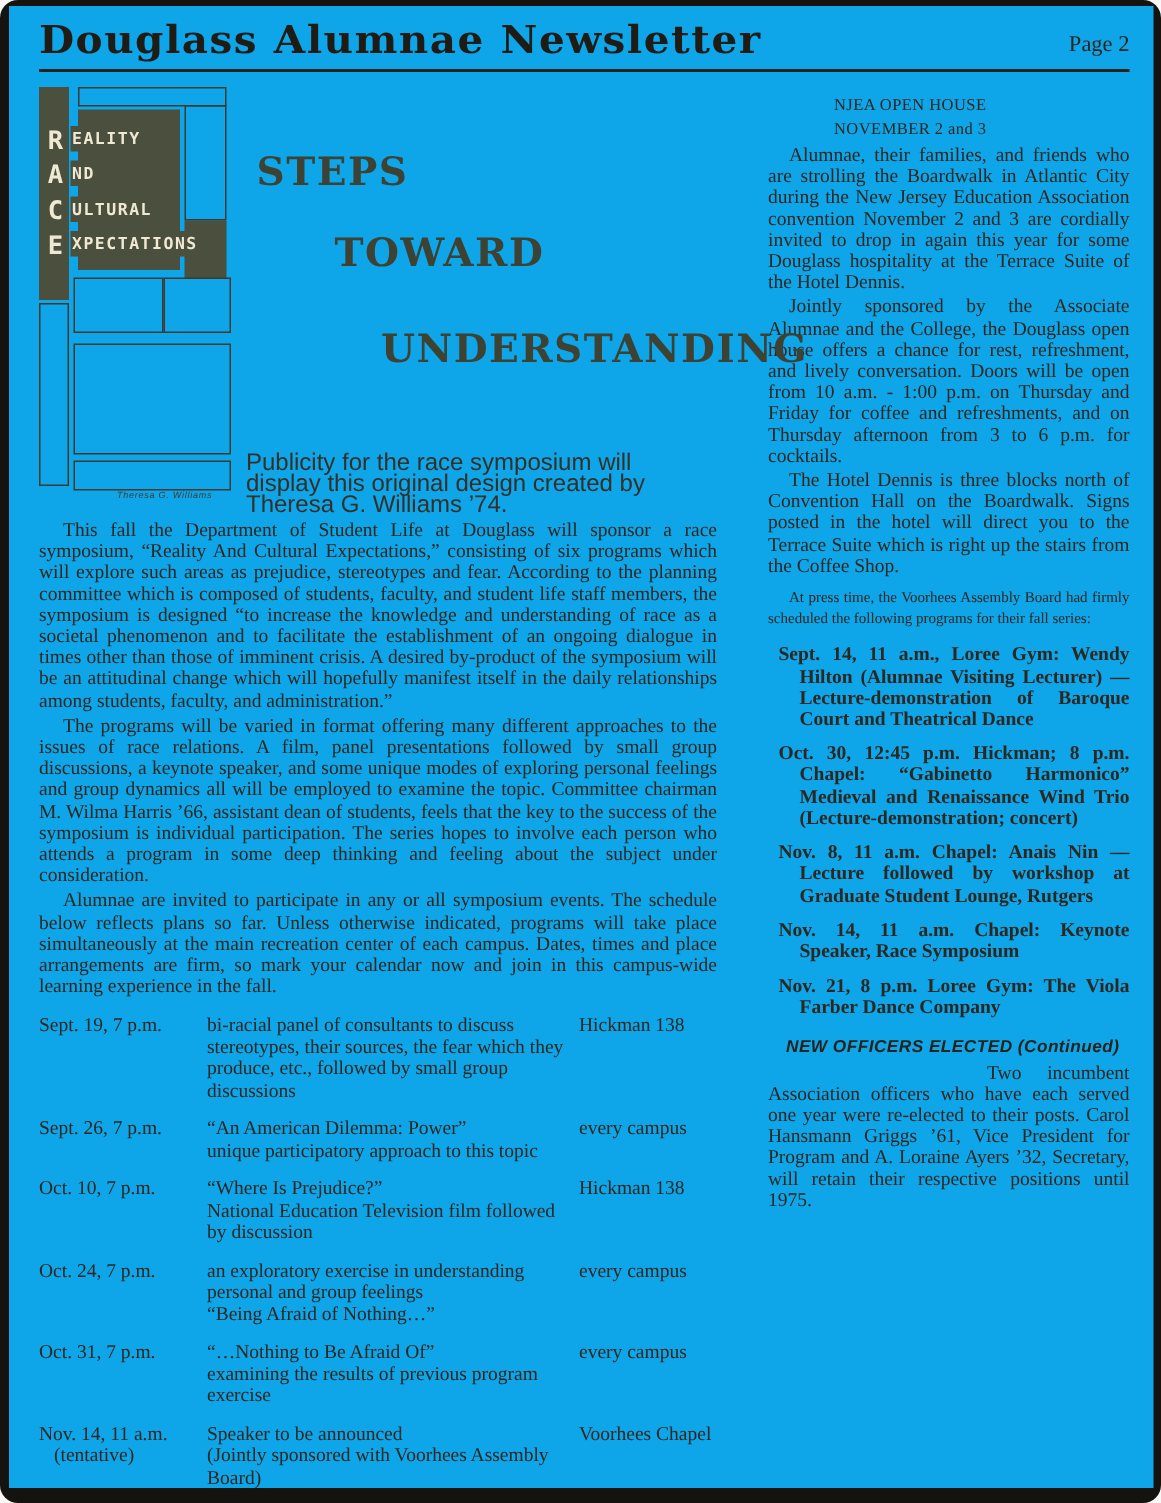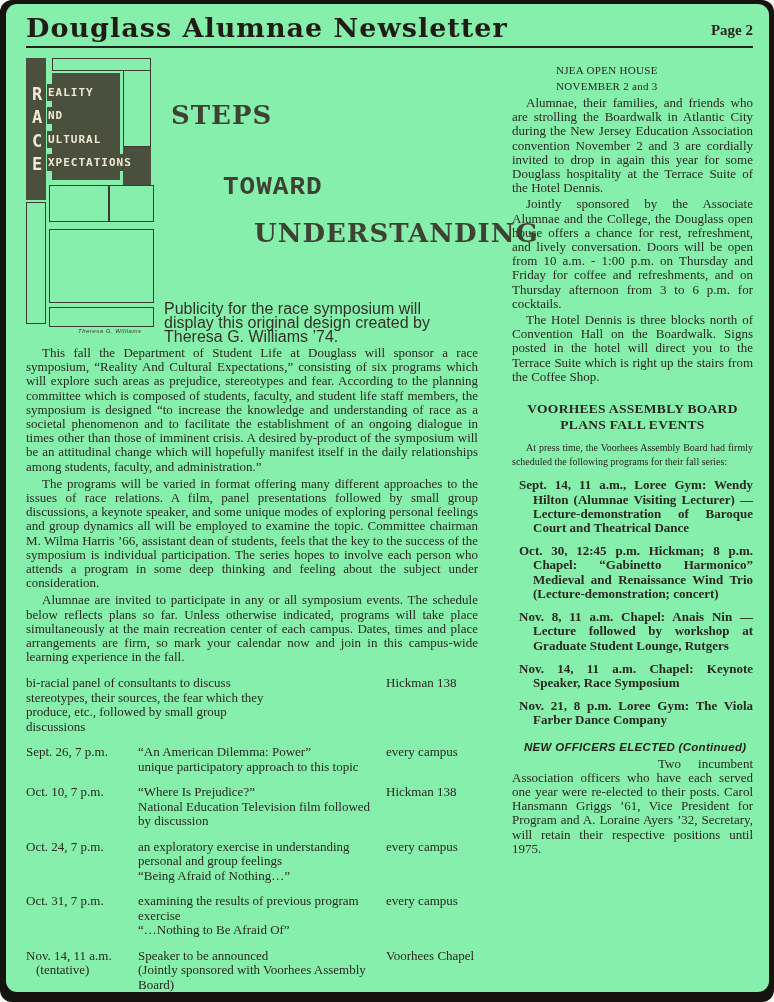--- a/index.html
+++ b/index.html
@@ -2,29 +2,29 @@
 <html><head>
 <meta charset="utf-8">
 <style>
   * { margin:0; padding:0; box-sizing:border-box; }
   body { background:#f7f7f5; font-family:"Liberation Serif", serif; }
   .scan-frame {
     width:774px; height:1002px; background:#15130f;
     border-radius:12px; padding:4px 5px 10px 6px; overflow:hidden;
   }
   .paper {
-    width:100%; height:100%; background:#86efac; color:#2b2721;
-    padding:10px 16px 0 20px; overflow:hidden; position:relative;border-radius:11px;
+    width:100%; height:100%; background:#0ea5e9; color:#2b2721;
+    padding:10px 16px 0 20px; overflow:hidden; position:relative;
   }
   
   .masthead-row { display:flex; justify-content:space-between; align-items:flex-end;
     border-bottom:2px solid #26231c; padding-bottom:5px; }
   .masthead { font-family:"DejaVu Serif", serif; font-weight:bold; font-size:27px;
     letter-spacing:1px; color:#1f1c15; line-height:1; transform:scaleY(.95); }
-  .page-num { font-size:15px; color:#2b2721; padding-bottom:2px;font-weight:bold; }
+  .page-num { font-size:15px; color:#2b2721; padding-bottom:2px; }
   
   .cols { display:flex; gap:34px; margin-top:8px; }
   .col-left { width:452px; flex:none; }
   .col-right { flex:1; min-width:0; }
   
   .feature { position:relative; height:288px; margin-bottom:2px; }
   .art { position:absolute; left:0; top:2px; width:150px; height:276px; }
   .art .dk { background:#4b4f3d; }
   .art .ln { border:1px solid #3d3b30; background:transparent; }
   .abs { position:absolute; }
@@ -44,21 +44,21 @@
     background:repeating-linear-gradient(90deg, transparent 0 9px, #3d3b30 9px 10px); }
   .ladder-right { left:83px; top:127px; width:45px; height:37px; }
   .tall-narrow { left:0; top:144px; width:20px; height:122px; }
   .big-rect { left:23px; top:171px; width:105px; height:74px; }
   .short-rect { left:23px; top:249px; width:105px; height:20px; }
   .signature { position:absolute; left:52px; top:270px; font-family:"Liberation Sans", sans-serif;
     font-style:italic; font-size:6px; letter-spacing:.5px; color:#3d3b30; }
   .t-line { position:absolute; font-family:"DejaVu Serif", serif; font-weight:bold;
     font-size:26px; color:#3e4233; letter-spacing:1px; }
   .t1 { left:145px; top:44px; }
-  .t2 { left:197px; top:116px;font-family:Liberation Mono, monospace; }
+  .t2 { left:197px; top:98px; }
   .t3 { left:228px; top:162px; }
   .caption { position:absolute; left:138px; top:246px; width:302px;
     font-family:"Liberation Sans", sans-serif; font-size:16px; line-height:14px; color:#33302a; }
   
   .body-p { font-size:13px; line-height:14.2px; text-align:justify;
     text-indent:16px; margin-bottom:3px; }
   
   .schedule { margin-top:12px; }
   .sched-row { display:flex; margin-bottom:11px; font-size:13px; line-height:14.5px; }
   .s-date { width:112px; flex:none; }
@@ -128,20 +128,21 @@
           <div class="caption">Publicity for the race symposium will display this original design created by Theresa G. Williams ’74.</div>
         </div>
 
         <p class="body-p">This fall the Department of Student Life at Douglass will sponsor a race symposium, “Reality And Cultural Expectations,” consisting of six programs which will explore such areas as prejudice, stereotypes and fear. According to the planning committee which is composed of students, faculty, and student life staff members, the symposium is designed “to increase the knowledge and understanding of race as a societal phenomenon and to facilitate the establishment of an ongoing dialogue in times other than those of imminent crisis. A desired by-product of the symposium will be an attitudinal change which will hopefully manifest itself in the daily relationships among students, faculty, and administration.”</p>
         <p class="body-p">The programs will be varied in format offering many different approaches to the issues of race relations. A film, panel presentations followed by small group discussions, a keynote speaker, and some unique modes of exploring personal feelings and group dynamics all will be employed to examine the topic. Committee chairman M. Wilma Harris ’66, assistant dean of students, feels that the key to the success of the symposium is individual participation. The series hopes to involve each person who attends a program in some deep thinking and feeling about the subject under consideration.</p>
         <p class="body-p">Alumnae are invited to participate in any or all symposium events. The schedule below reflects plans so far. Unless otherwise indicated, programs will take place simultaneously at the main recreation center of each campus. Dates, times and place arrangements are firm, so mark your calendar now and join in this campus-wide learning experience in the fall.</p>
 
         <div class="schedule">
 
           <div class="sched-row">
+            <div class="s-date">Sept. 19, 7 p.m.</div>
             <div class="s-desc">
               <div>bi-racial panel of consultants to discuss stereotypes, their sources, the fear which they produce, etc., followed by small group discussions</div>
             </div>
             <div class="s-loc">Hickman 138</div>
           </div>
 
           <div class="sched-row">
             <div class="s-date">Sept. 26, 7 p.m.</div>
             <div class="s-desc">
               <div>“An American Dilemma: Power”</div>
@@ -164,22 +165,22 @@
             <div class="s-desc">
               <div>an exploratory exercise in understanding personal and group feelings</div>
               <div>“Being Afraid of Nothing…”</div>
             </div>
             <div class="s-loc">every campus</div>
           </div>
 
           <div class="sched-row">
             <div class="s-date">Oct. 31, 7 p.m.</div>
             <div class="s-desc">
+              <div>“…Nothing to Be Afraid Of”</div>
               <div>examining the results of previous program exercise</div>
-              <div>“…Nothing to Be Afraid Of”</div>
             </div>
             <div class="s-loc">every campus</div>
           </div>
 
           <div class="sched-row">
             <div class="s-date">
               <div>Nov. 14, 11 a.m.</div>
               <div class="note">(tentative)</div>
             </div>
             <div class="s-desc">
@@ -195,24 +196,20 @@
       <div class="col-right">
 
         <div class="r-head">
           <div>NJEA OPEN HOUSE</div>
           <div>NOVEMBER 2 and 3</div>
         </div>
         <p class="r-p">Alumnae, their families, and friends who are strolling the Boardwalk in Atlantic City during the New Jersey Education Association convention November 2 and 3 are cordially invited to drop in again this year for some Douglass hospitality at the Terrace Suite of the Hotel Dennis.</p>
         <p class="r-p">Jointly sponsored by the Associate Alumnae and the College, the Douglass open house offers a chance for rest, refreshment, and lively conversation. Doors will be open from 10 a.m. - 1:00 p.m. on Thursday and Friday for coffee and refreshments, and on Thursday afternoon from 3 to 6 p.m. for cocktails.</p>
         <p class="r-p">The Hotel Dennis is three blocks north of Convention Hall on the Boardwalk. Signs posted in the hotel will direct you to the Terrace Suite which is right up the stairs from the Coffee Shop.</p>
 
-        <div class="v-head">
-          <div>VOORHEES ASSEMBLY BOARD</div>
-          <div>PLANS FALL EVENTS</div>
-        </div>
         <p class="v-intro">At press time, the Voorhees Assembly Board had firmly scheduled the following programs for their fall series:</p>
 
         <div class="events">
           <div class="event">Sept. 14, 11 a.m., Loree Gym: Wendy Hilton (Alumnae Visiting Lecturer) — Lecture-demonstration of Baroque Court and Theatrical Dance</div>
           <div class="event">Oct. 30, 12:45 p.m. Hickman; 8 p.m. Chapel: “Gabinetto Harmonico” Medieval and Renaissance Wind Trio (Lecture-demonstration; concert)</div>
           <div class="event">Nov. 8, 11 a.m. Chapel: Anais Nin — Lecture followed by workshop at Graduate Student Lounge, Rutgers</div>
           <div class="event">Nov. 14, 11 a.m. Chapel: Keynote Speaker, Race Symposium</div>
           <div class="event">Nov. 21, 8 p.m. Loree Gym: The Viola Farber Dance Company</div>
         </div>
 

